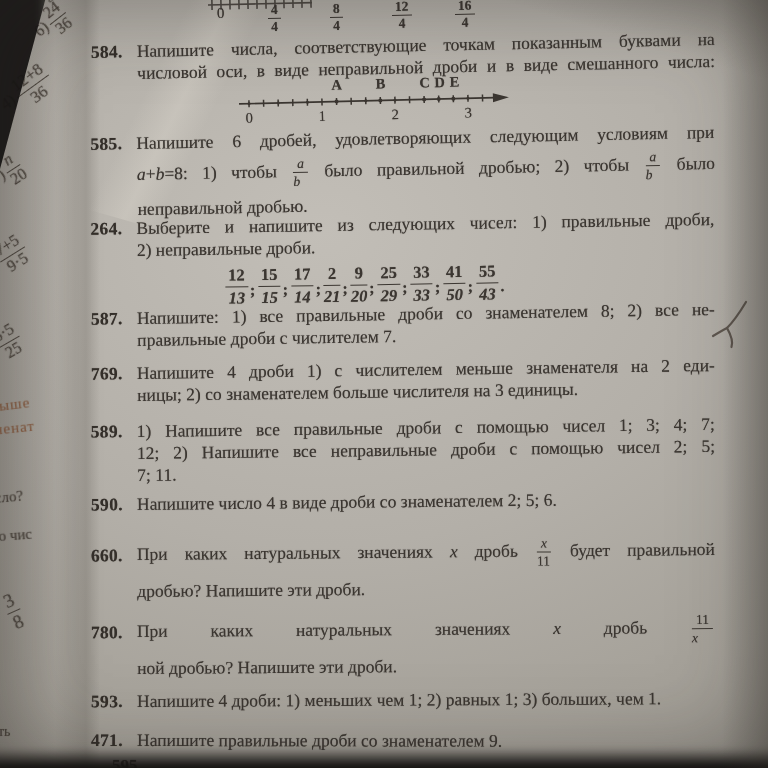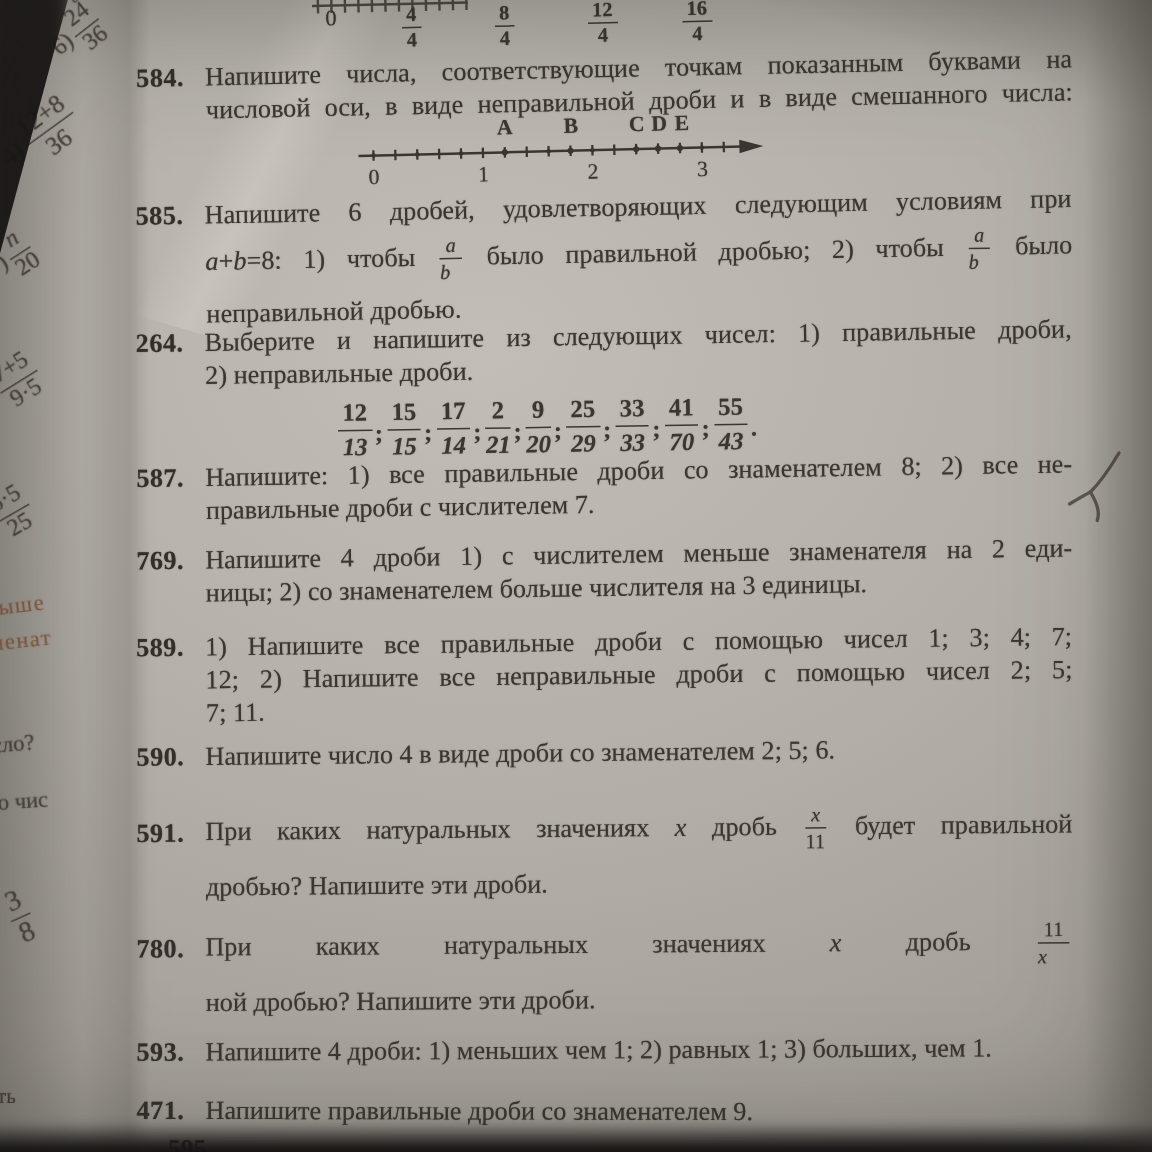--- a/index.html
+++ b/index.html
@@ -212,21 +212,21 @@
               <span class="fd">29</span>
             </span>
           <span class="fsep">;</span>
           <span class="bfrac">
               <span class="fn">33</span>
               <span class="fd">33</span>
             </span>
           <span class="fsep">;</span>
           <span class="bfrac">
               <span class="fn">41</span>
-              <span class="fd">70</span>
+              <span class="fd">50</span>
             </span>
           <span class="fsep">;</span>
           <span class="bfrac">
               <span class="fn">55</span>
               <span class="fd">43</span>
             </span>
           <span class="fsep">.</span>
         </span>
       </div>
     </div>
@@ -249,21 +249,21 @@
       <div class="line fill">12; 2) Напишите все неправильные дроби с помощью чисел 2; 5;</div>
       <div class="line">7; 11.</div>
     </div>
 
     <div class="blk prob" style="top:493px;transform:rotate(-0.6deg);">
       <span class="num line">590.</span>
       <div class="line">Напишите число 4 в виде дроби со знаменателем 2; 5; 6.</div>
     </div>
 
     <div class="blk prob" style="top:534px;transform:rotate(-0.5deg);">
-      <span class="num line" style="top:10px;">591.</span>
+      <span class="num line" style="top:10px;">660.</span>
       <div class="line fill tall">
         <span>При каких натуральных значениях</span>
         <span class="it">x</span>
         <span>дробь</span>
         <span class="ifrac"><span class="fn it">x</span><span class="fd">11</span></span>
         <span>будет правильной</span>
       </div>
       <div class="line" style="margin-top:6px;">дробью? Напишите эти дроби.</div>
     </div>
 

